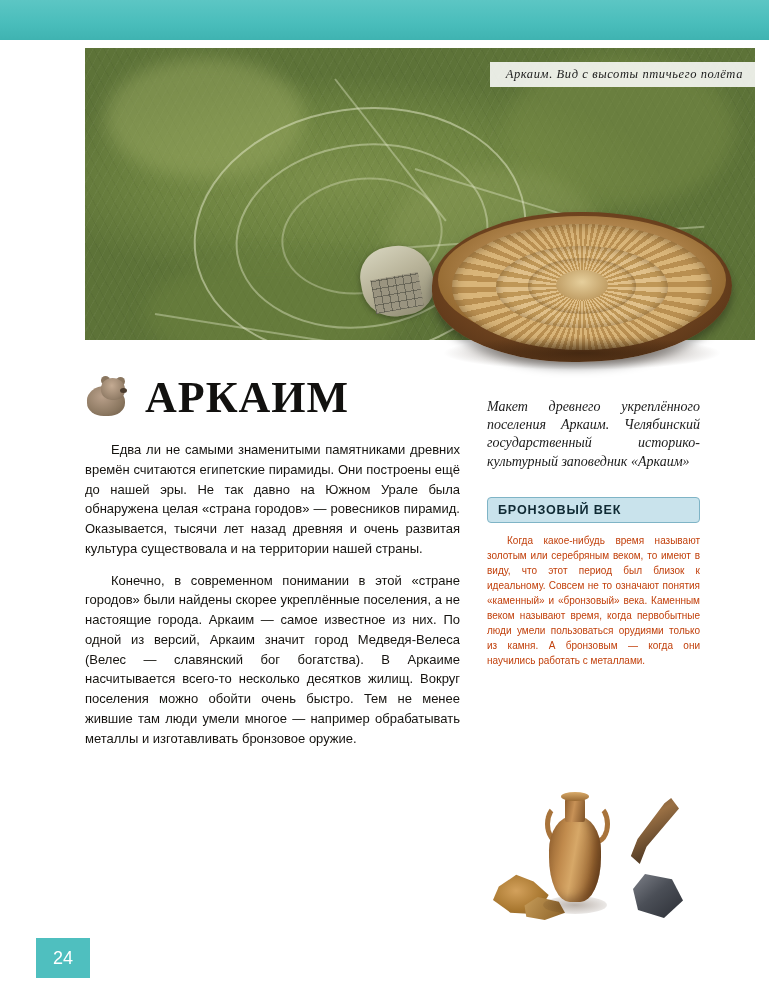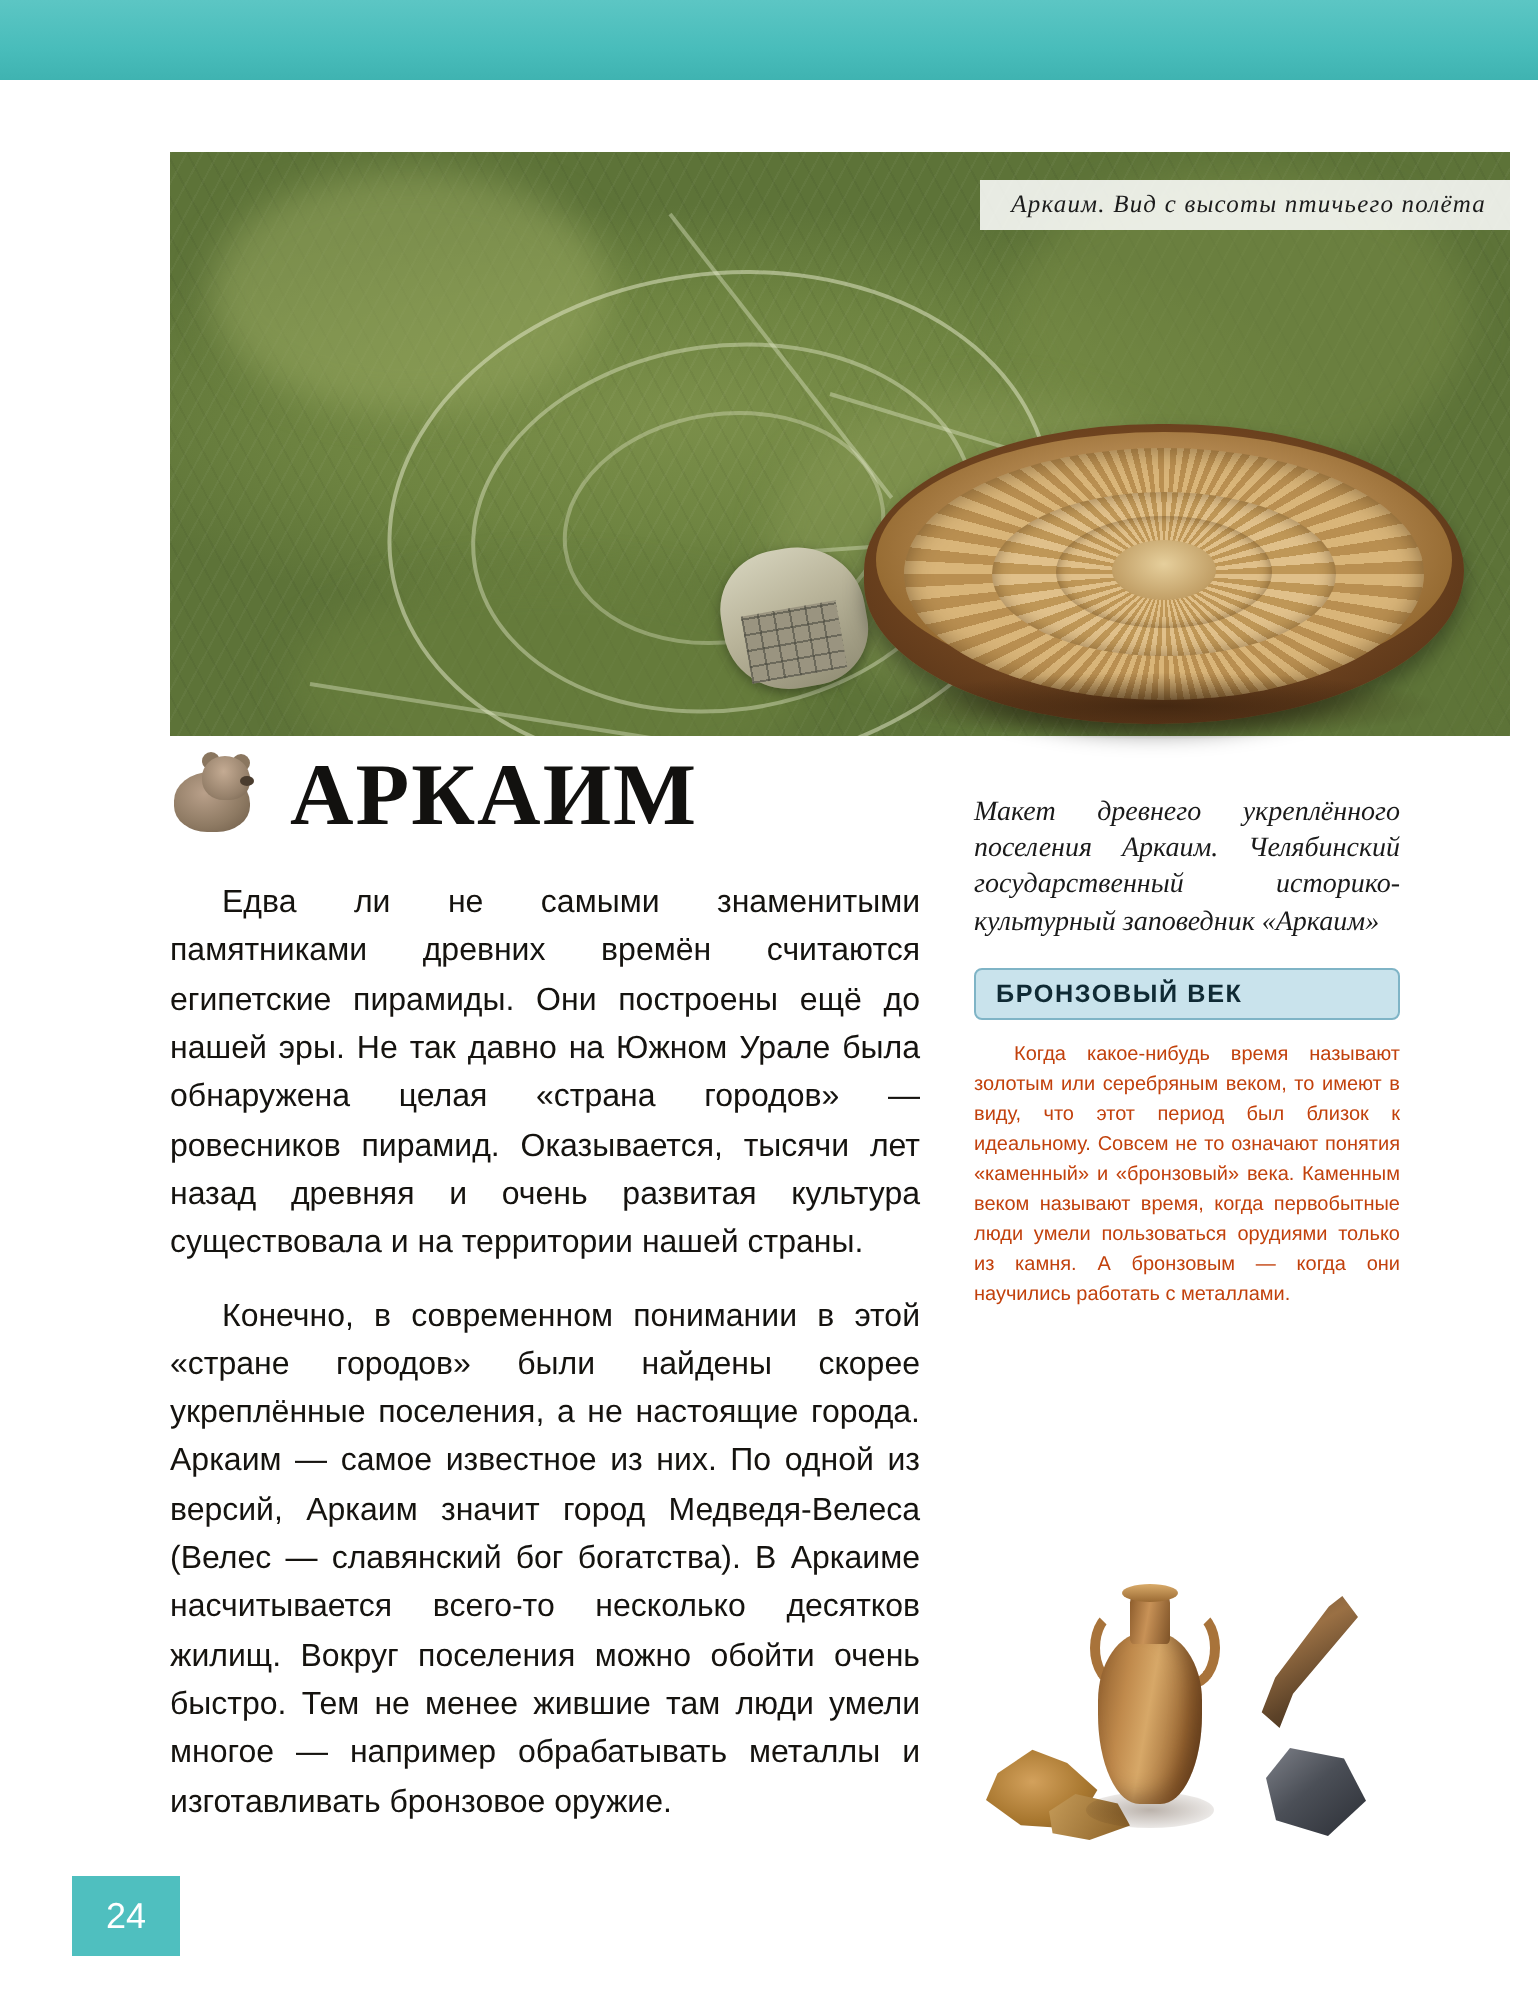--- a/index.html
+++ b/index.html
@@ -42,21 +42,20 @@
   .hero {
     position: absolute;
     left: 85px;
     top: 48px;
     width: 670px;
     height: 292px;
     overflow: hidden;
     background:
       radial-gradient(ellipse 60% 45% at 38% 45%, #7b8f4a 0%, #6e8441 45%, #5d7338 80%),
       linear-gradient(175deg, #879a53 0%, #72883f 40%, #5e7536 100%);
-    margin-top: 28px;
   }
   .hero-grass {
     position: absolute;
     inset: 0;
     background:
       repeating-linear-gradient(118deg, rgba(255,255,255,0.035) 0px, rgba(255,255,255,0.035) 1px, rgba(0,0,0,0) 1px, rgba(0,0,0,0) 7px),
       repeating-linear-gradient(62deg, rgba(0,0,0,0.045) 0px, rgba(0,0,0,0.045) 1px, rgba(0,0,0,0) 1px, rgba(0,0,0,0) 9px);
   }
   .hero-blotch {
     position: absolute;
@@ -249,21 +248,21 @@
     text-align: right;
   }
 
   
   .body-col {
     position: absolute;
     left: 85px;
     top: 440px;
     width: 375px;
     font-family: "Liberation Sans", sans-serif;
-    font-size: 16px;
+    font-size: 13px;
     line-height: 1.52;
     color: #15130f;
     text-align: justify;
   }
   .body-col p {
     margin: 0 0 12px 0;
     text-indent: 26px;
   }
 
   
@@ -275,21 +274,21 @@
   }
   .model-caption {
     font-family: "Liberation Serif", serif;
     font-style: italic;
     font-size: 14px;
     line-height: 1.3;
     color: #1a1a1a;
     text-align: justify;
   }
   .sidebar {
-    margin-top: 13px;
+    margin-top: 26px;
   }
   .sidebar-header {
     background: #c9e3ec;
     border: 1px solid #7fb4c6;
     border-radius: 4px;
     padding: 5px 10px;
     font-size: 12.6px;
     font-weight: bold;
     letter-spacing: 0.8px;
     color: #0f2a34;

